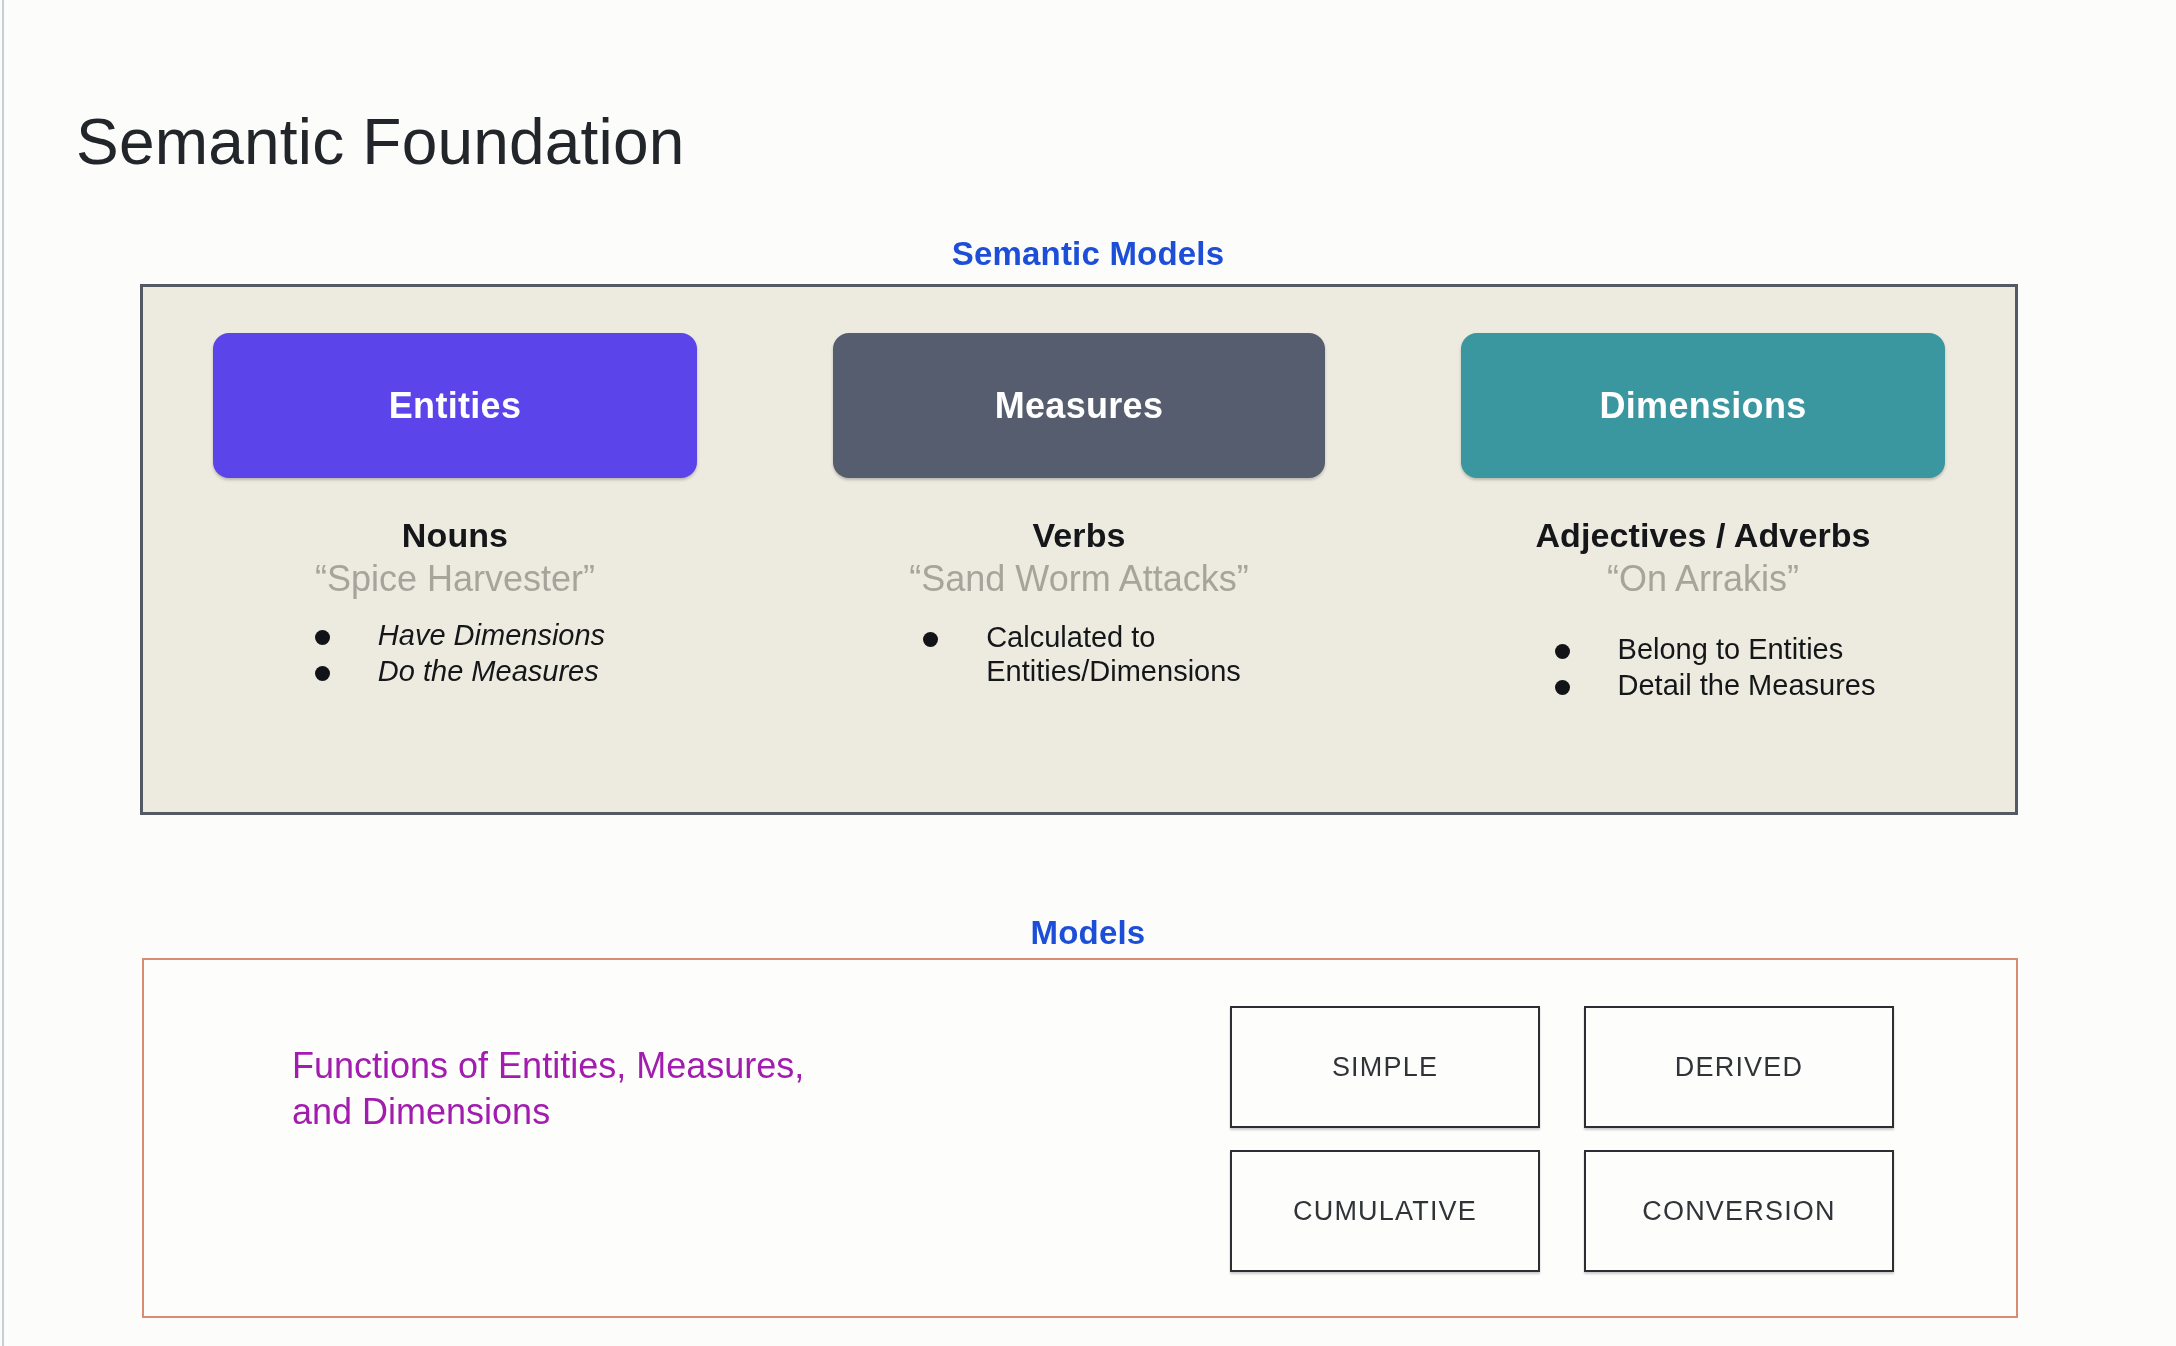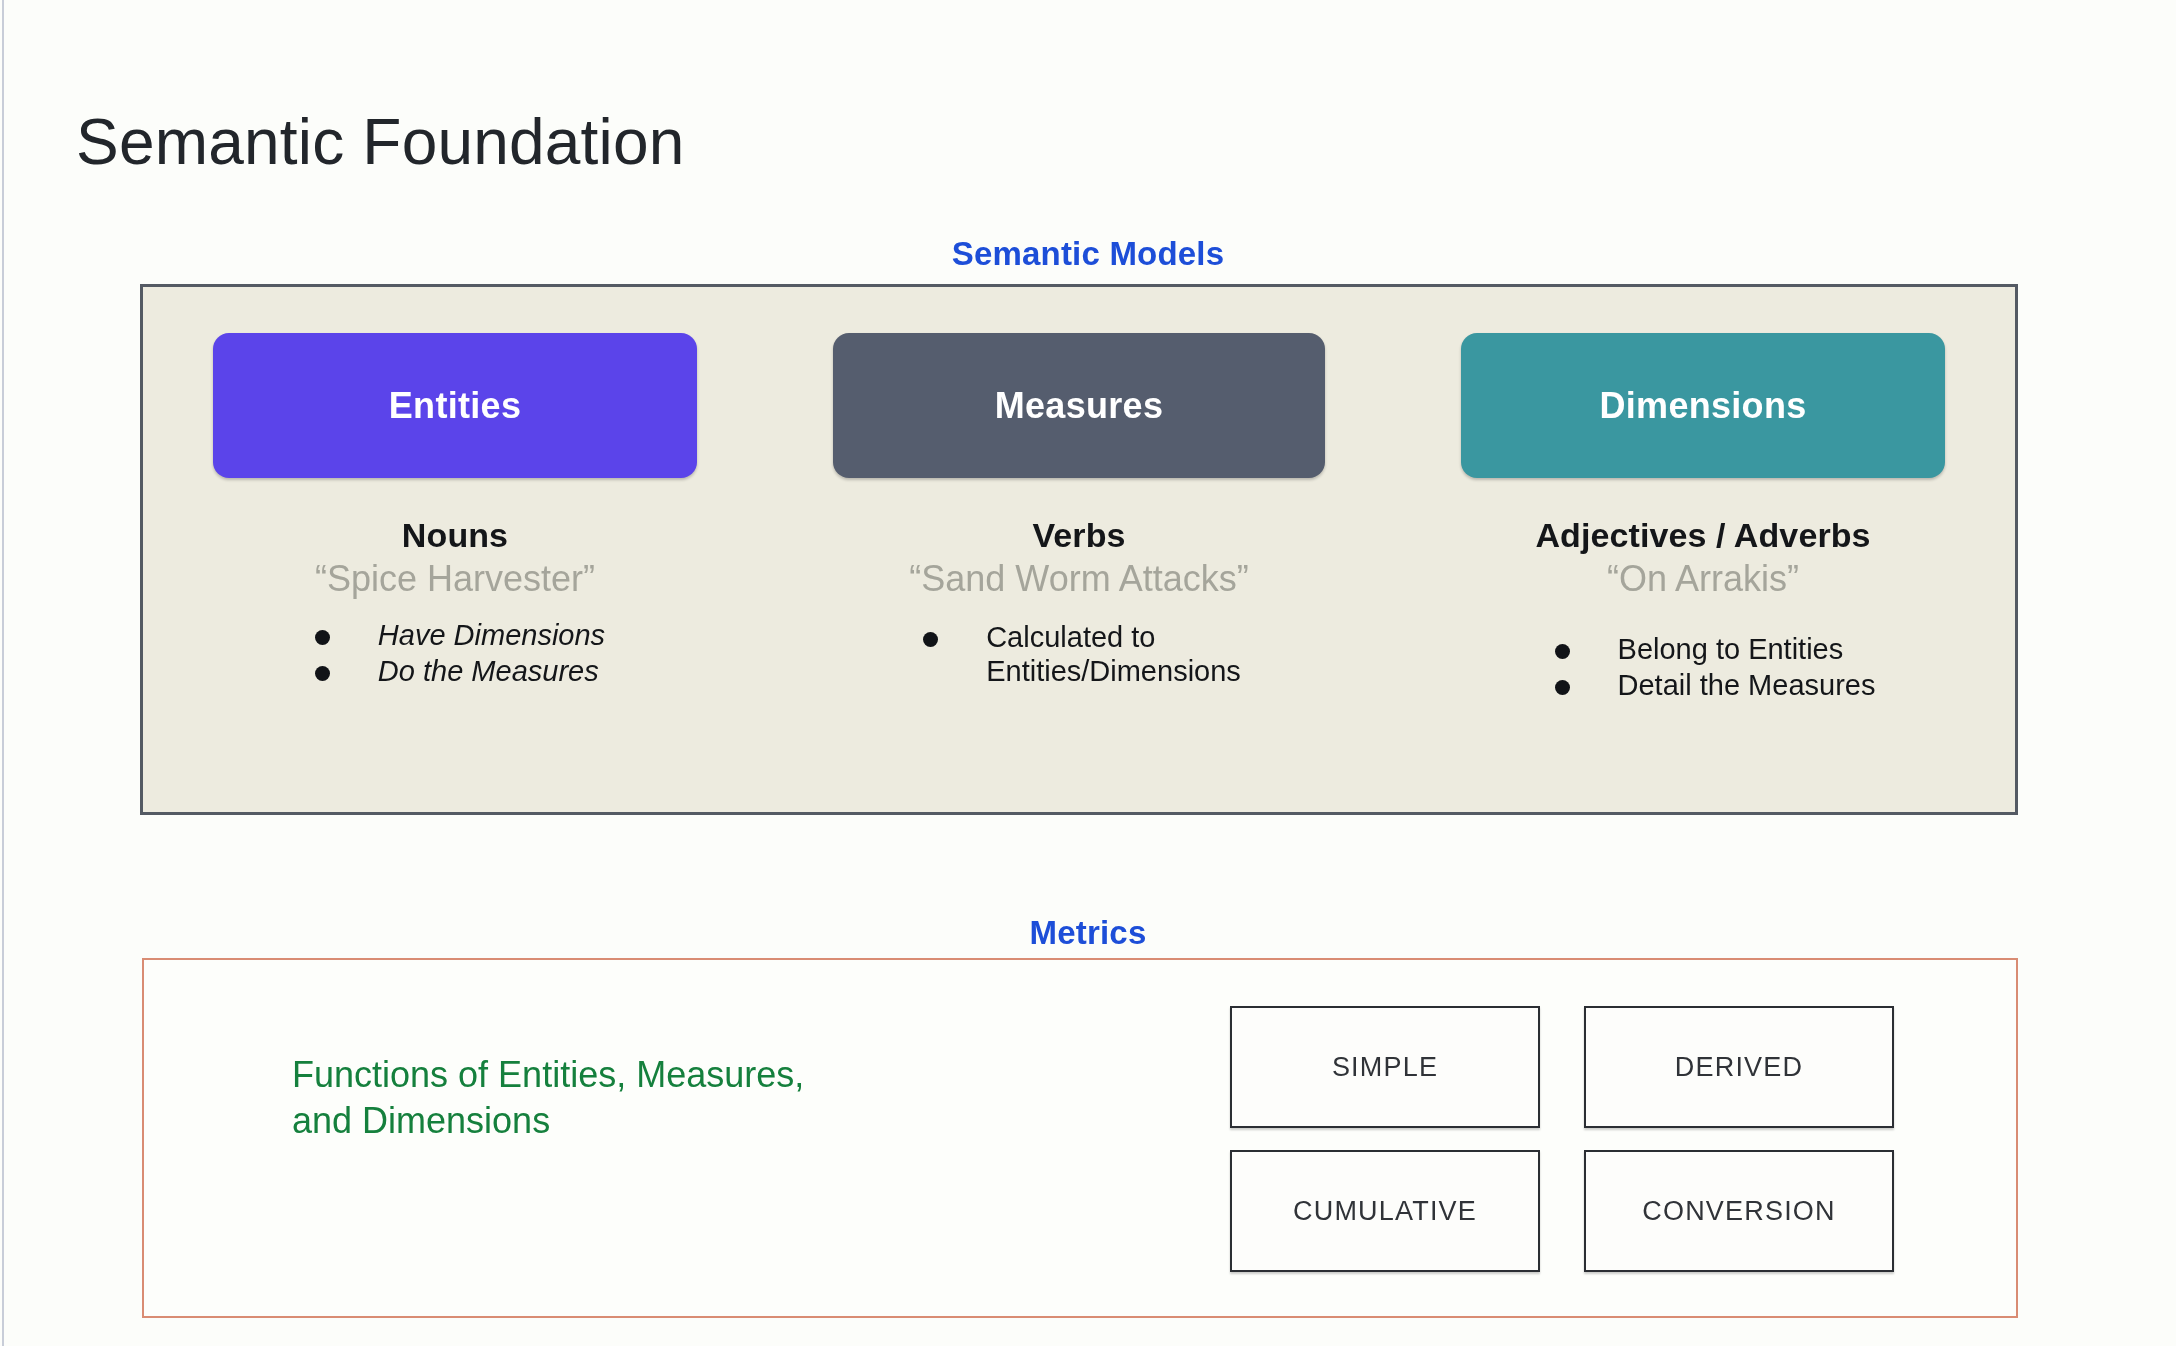--- a/index.html
+++ b/index.html
@@ -157,23 +157,23 @@
     top: 958px;
     width: 1876px;
     height: 360px;
     background: #fdfefb;
     border: 2px solid #d98c73;
     box-sizing: border-box;
   }
   .metrics-desc {
     position: absolute;
     left: 148px;
-    top: 92px;
+    top: 83px;
     font-size: 36px;
-    color: #15803d;
+    color: #a21caf;
     line-height: 1.28;
     white-space: pre-line;
   }
   .metrics-grid {
     position: absolute;
     left: 1086px;
     top: 46px;
     display: grid;
     grid-template-columns: 310px 310px;
     grid-template-rows: 122px 122px;
@@ -251,21 +251,21 @@
         <li>
           <span class="bullet-dot"></span>
           <span class="bullet-text">Detail the Measures</span>
         </li>
       </ul>
     </div>
 
   </div>
 </div>
 
-<div class="section-caption" id="metrics-caption">Metrics</div>
+<div class="section-caption" id="metrics-caption">Models</div>
 
 <div class="metrics-panel">
   <div class="metrics-desc">Functions of Entities, Measures,
 and Dimensions</div>
   <div class="metrics-grid">
     <div class="metric-box">
       <span>SIMPLE</span>
     </div>
     <div class="metric-box">
       <span>DERIVED</span>

